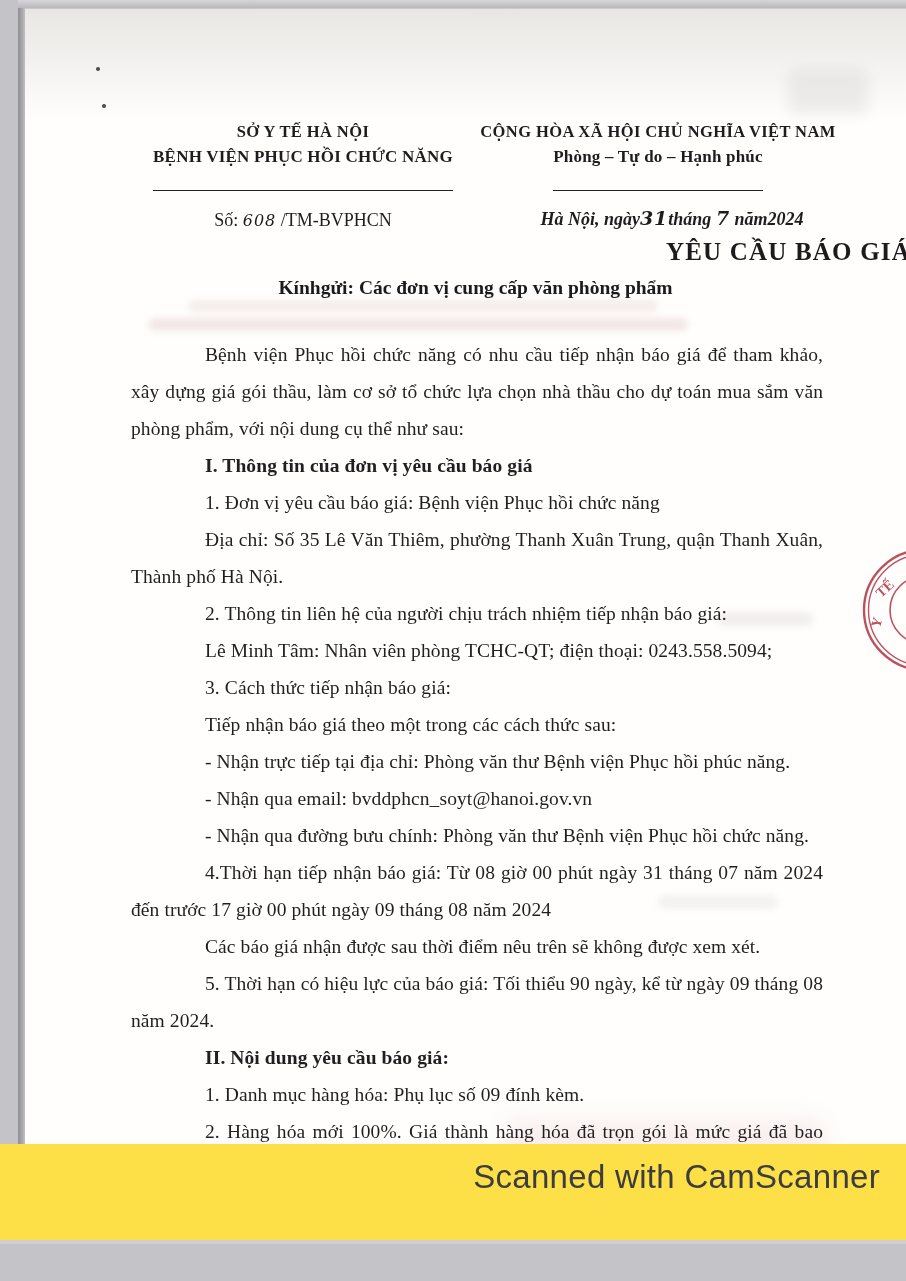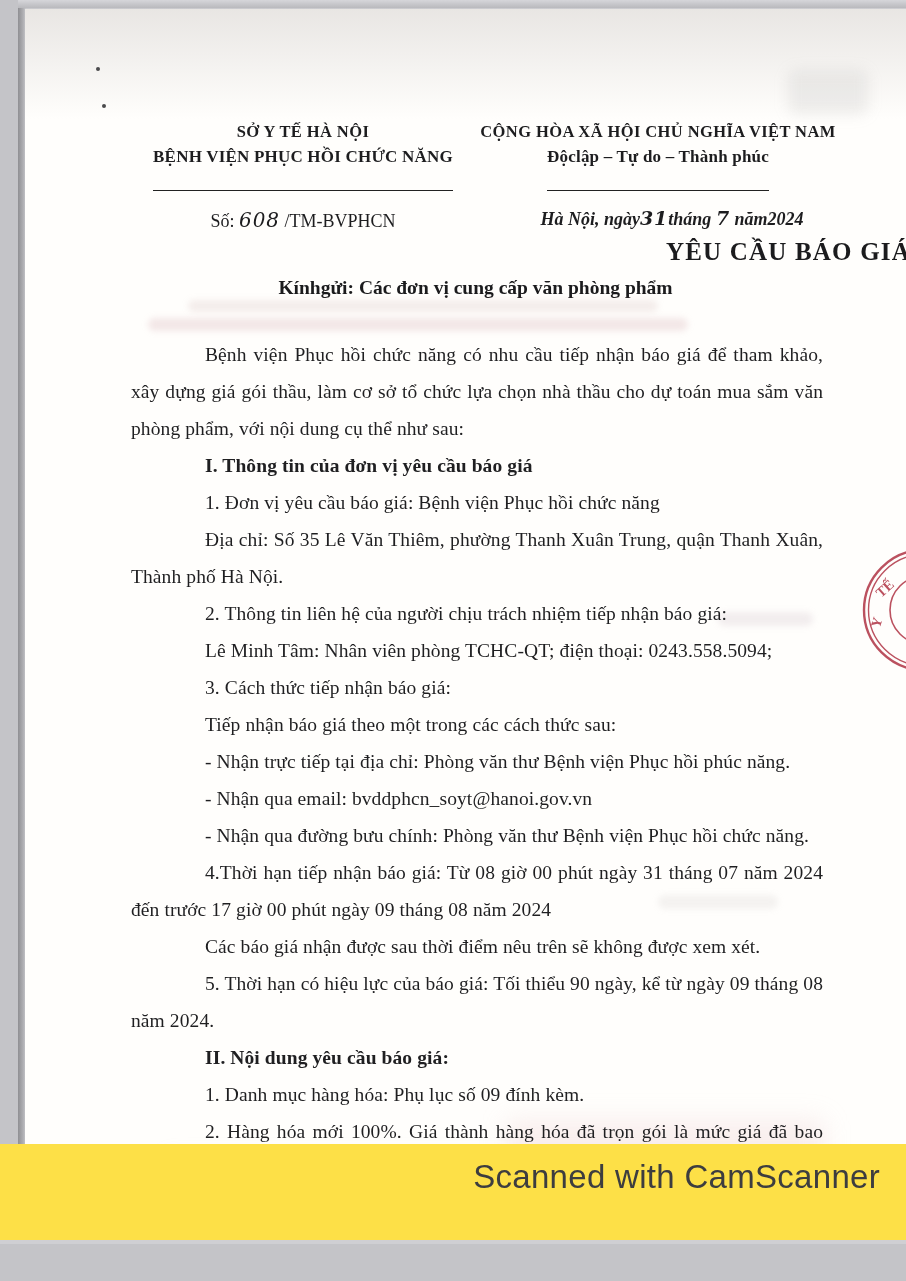--- a/index.html
+++ b/index.html
@@ -24,21 +24,21 @@
   .page::after{content:"";position:absolute;left:0;bottom:0;right:0;height:22px;
     background:linear-gradient(0deg,rgba(150,143,140,0.5),rgba(255,255,255,0));pointer-events:none;}
 
   
   .hdr-left{position:absolute;left:113px;top:111px;width:330px;text-align:center;color:#1d1d1f;}
   .hdr-right{position:absolute;left:443px;top:111px;width:380px;text-align:center;color:#1d1d1f;}
   .hdr-line1{font-size:16.5px;font-weight:bold;letter-spacing:.4px;line-height:24px;}
   .hdr-line2{font-size:17px;font-weight:bold;letter-spacing:.2px;line-height:26px;}
   .u{display:inline-block;border-bottom:1.6px solid #222;padding-bottom:20px;}
   .num-line{margin-top:17px;font-size:18px;line-height:24px;}
-  .hand{font-family:"DejaVu Serif",serif;font-style:italic;font-size:20px;letter-spacing:1px;}
+  .hand{font-family:"DejaVu Serif",serif;font-style:italic;font-size:16px;letter-spacing:1px;}
   .date-line{margin-top:15px;font-size:18px;font-style:italic;font-weight:600;line-height:24px;position:relative;left:14px;}
   .date-line .hand{font-size:19px;}
 
   
   .doc-title{position:absolute;left:0;right:0;top:229px;text-align:right;
     font-size:25px;font-weight:bold;letter-spacing:1.2px;color:#1b1b1d;}
   .doc-subtitle{position:absolute;left:0;right:0;top:268px;text-align:center;
     font-size:19.5px;font-weight:bold;color:#1b1b1d;margin-left:15px;}
 
   
@@ -73,21 +73,21 @@
       <div class="hdr-line2"><span class="u">BỆNH VIỆN PHỤC HỒI CHỨC NĂNG</span></div>
       <div class="num-line">
         <span>Số:</span>
         <span class="hand">608</span>
         <span>/TM-BVPHCN</span>
       </div>
     </div>
 
     <div class="hdr-right">
       <div class="hdr-line1">CỘNG HÒA XÃ HỘI CHỦ NGHĨA VIỆT NAM</div>
-      <div class="hdr-line2"><span class="u">Độclập – Tự do – Thành phúc</span></div>
+      <div class="hdr-line2"><span class="u">Phòng – Tự do – Hạnh phúc</span></div>
       <div class="date-line">
         <span>Hà Nội, ngày</span><span class="hand">31</span><span>tháng</span>&nbsp;<span class="hand">7</span>&nbsp;<span>năm2024</span>
       </div>
     </div>
 
     <div class="doc-title">YÊU CẦU BÁO GIÁ</div>
     <div class="doc-subtitle">Kínhgửi: Các đơn vị cung cấp văn phòng phẩm</div>
 
     <div class="smudge" style="left:163px;top:291px;width:470px;height:12px;background:rgba(185,152,152,0.16);filter:blur(3px);"></div>
     <div class="smudge" style="left:123px;top:309px;width:540px;height:13px;background:rgba(195,142,148,0.2);filter:blur(3px);"></div>

